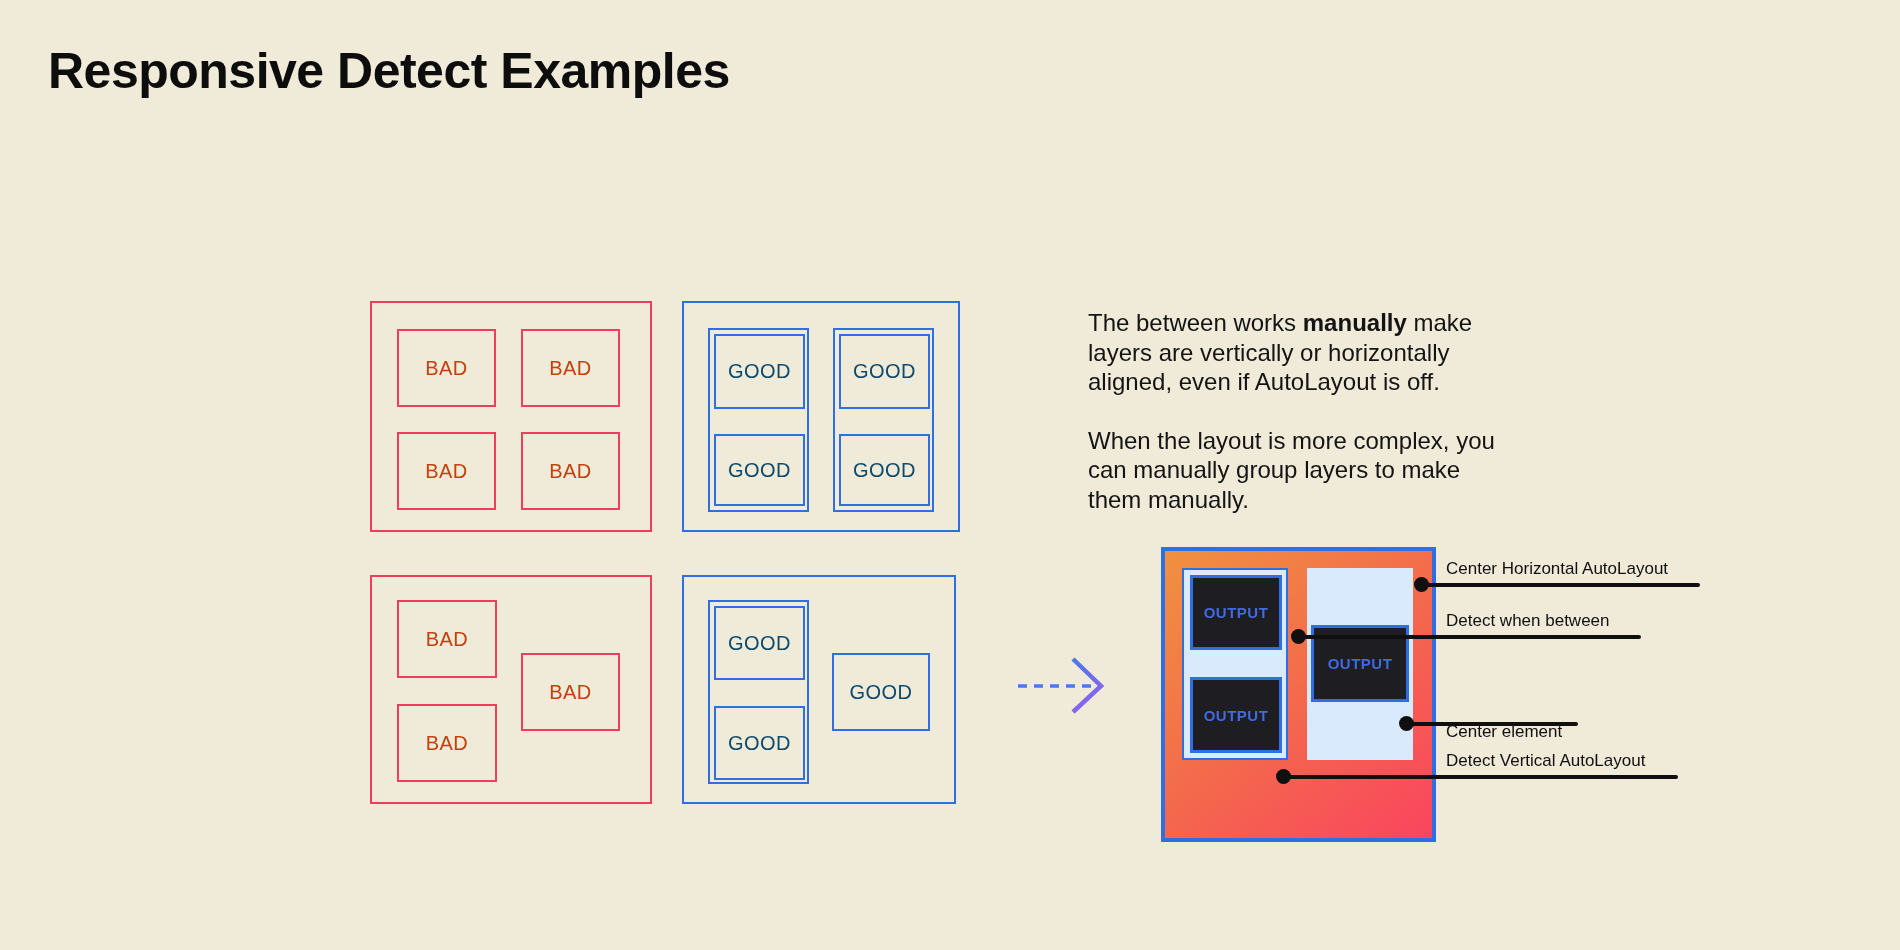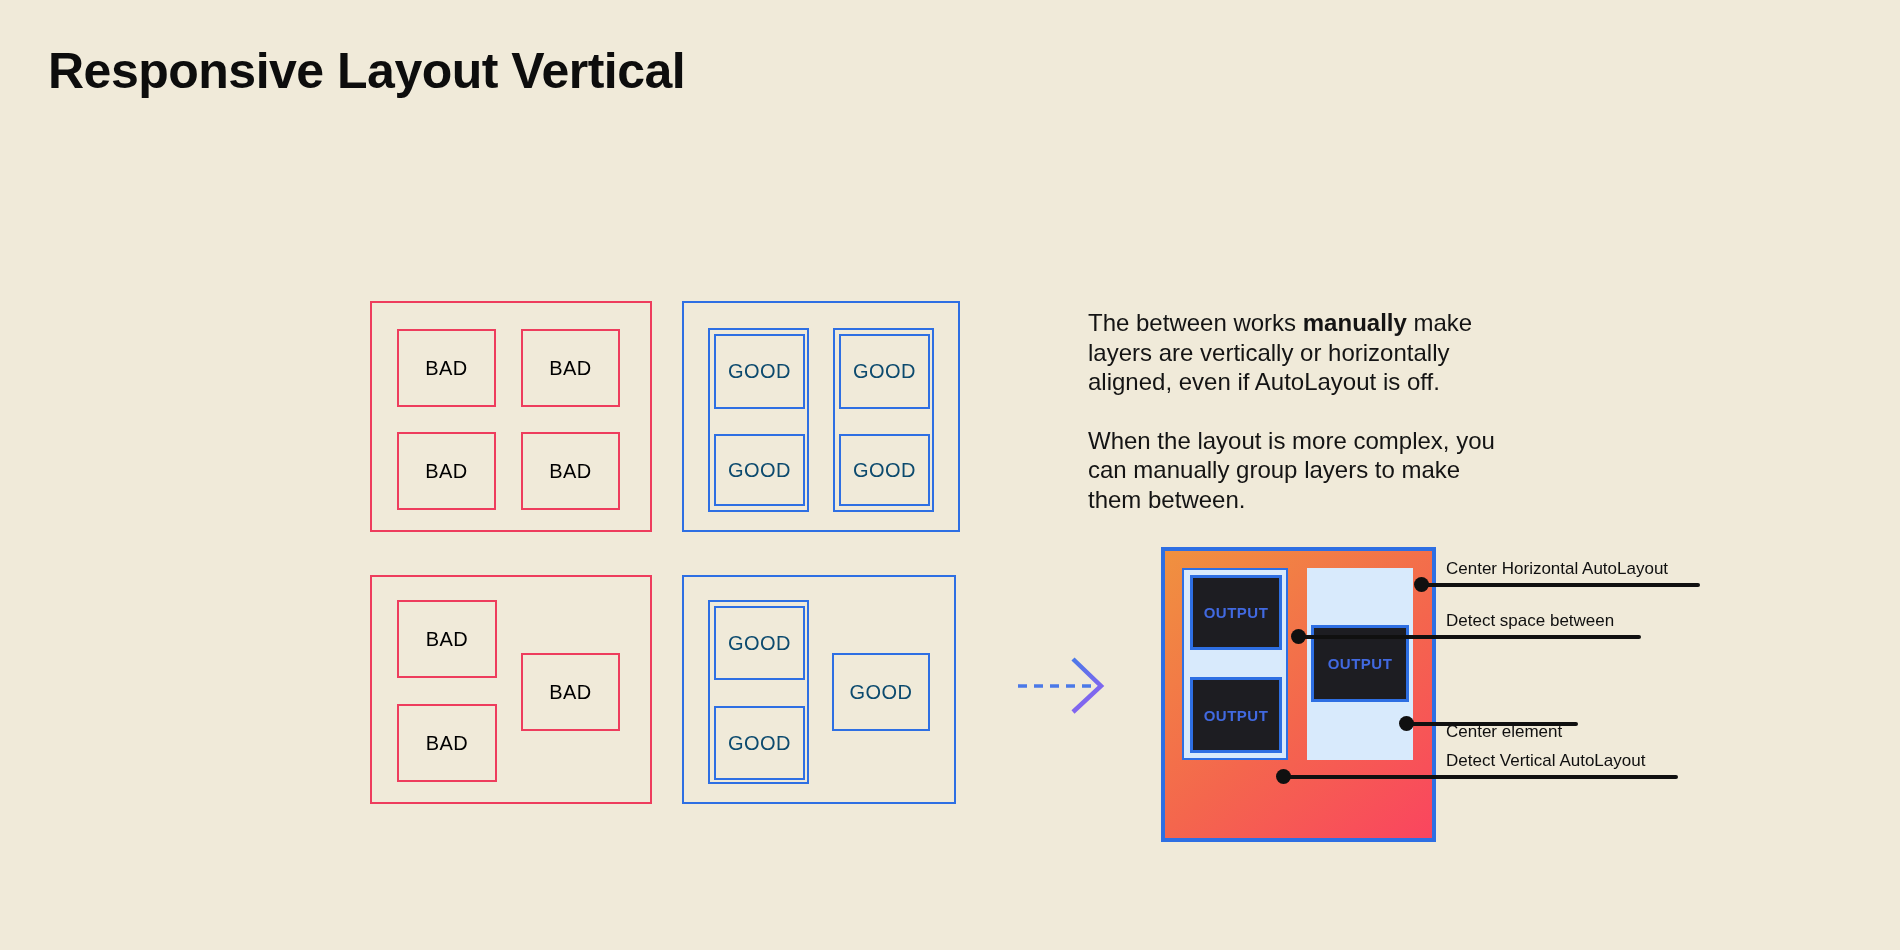--- a/index.html
+++ b/index.html
@@ -14,21 +14,21 @@
   }
   
   .frame{position:absolute;box-sizing:border-box;}
   .frame.red{border:2px solid #ee3d5d;}
   .frame.blue{border:2px solid #2e6fe3;}
   .lbox{
     position:absolute;box-sizing:border-box;
     display:flex;align-items:center;justify-content:center;
     font-size:20px;letter-spacing:0.5px;
   }
-  .lbox.red{border:2px solid #ee3d5d;color:#000000;}
+  .lbox.red{border:2px solid #ee3d5d;color:#c2410c;}
   .lbox.blue{border:2px solid #2e6fe3;color:#0c4a6e;text-align:right;}
   .wrapper{position:absolute;box-sizing:border-box;border:2px solid #2e6fe3;}
   
   .desc{
     position:absolute;left:1088px;top:308px;width:480px;
     font-size:24px;line-height:29.5px;color:#141414;
   }
   .desc p{margin:0 0 29px 0;}
   .desc b{font-weight:bold;}
   
@@ -52,21 +52,21 @@
   }
   .ann-line{position:absolute;height:4px;background:#101010;border-radius:2px;}
   .ann-dot{position:absolute;width:15px;height:15px;border-radius:50%;background:#101010;}
   .arrow-svg{position:absolute;left:1005px;top:648px;}
 </style>
 </head>
 <body>
 
 <div class="canvas">
 
-  <h1 class="page-title">Responsive Layout Vertical</h1>
+  <h1 class="page-title">Responsive Detect Examples</h1>
 
   <div class="frame red" style="left:370px;top:301px;width:282px;height:231px;">
     <div class="lbox red" style="left:25px;top:26px;width:99px;height:78px;">BAD</div>
     <div class="lbox red" style="left:149px;top:26px;width:99px;height:78px;">BAD</div>
     <div class="lbox red" style="left:25px;top:129px;width:99px;height:78px;">BAD</div>
     <div class="lbox red" style="left:149px;top:129px;width:99px;height:78px;">BAD</div>
   </div>
 
   <div class="frame blue" style="left:682px;top:301px;width:278px;height:231px;">
     <div class="wrapper" style="left:24px;top:25px;width:101px;height:184px;">
@@ -92,21 +92,21 @@
     </div>
     <div class="lbox blue" style="left:148px;top:76px;width:98px;height:78px;">GOOD</div>
   </div>
 
   <div class="desc">
     <p><span>The between works </span><b>manually</b><span> make</span><br>
     <span>layers are vertically or horizontally</span><br>
     <span>aligned, even if AutoLayout is off.</span></p>
     <p><span>When the layout is more complex, you</span><br>
     <span>can manually group layers to make</span><br>
-    <span>them between.</span></p>
+    <span>them manually.</span></p>
   </div>
 
   <svg class="arrow-svg" width="110" height="76" viewBox="0 0 110 76">
     <defs>
       <linearGradient id="arrowGrad" x1="0" y1="0" x2="0.4" y2="1">
         <stop offset="0" stop-color="#4b79e8"></stop>
         <stop offset="1" stop-color="#8a63f0"></stop>
       </linearGradient>
     </defs>
     <line x1="13" y1="38" x2="90" y2="38" stroke="#4b79e8" stroke-width="3.5" stroke-dasharray="9 7"></line>
@@ -124,21 +124,21 @@
       <div class="obox" style="left:4px;top:57px;width:98px;height:77px;">OUTPUT</div>
     </div>
   </div>
 
   <div>
     <div class="ann-label" style="left:1446px;top:559px;">Center Horizontal AutoLayout</div>
     <div class="ann-line" style="left:1421px;top:583px;width:279px;"></div>
     <div class="ann-dot" style="left:1414px;top:577px;"></div>
   </div>
   <div>
-    <div class="ann-label" style="left:1446px;top:611px;">Detect space between</div>
+    <div class="ann-label" style="left:1446px;top:611px;">Detect when between</div>
     <div class="ann-line" style="left:1298px;top:635px;width:343px;"></div>
     <div class="ann-dot" style="left:1291px;top:629px;"></div>
   </div>
   <div>
     <div class="ann-label" style="left:1446px;top:698px;margin-top:24px;">Center element</div>
     <div class="ann-line" style="left:1406px;top:722px;width:172px;"></div>
     <div class="ann-dot" style="left:1399px;top:716px;"></div>
   </div>
   <div>
     <div class="ann-label" style="left:1446px;top:751px;">Detect Vertical AutoLayout</div>

